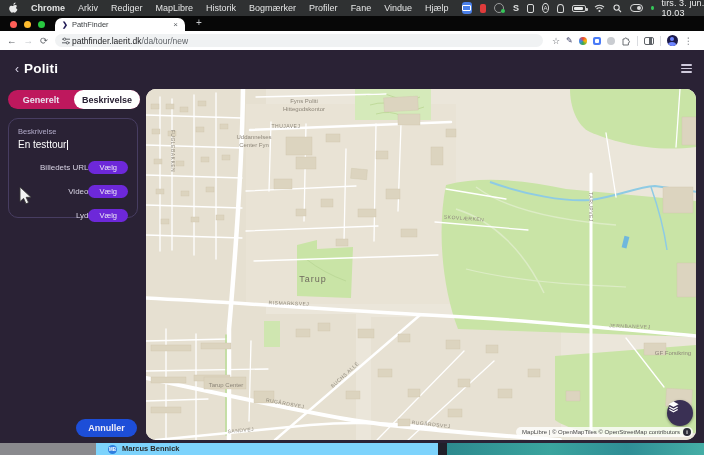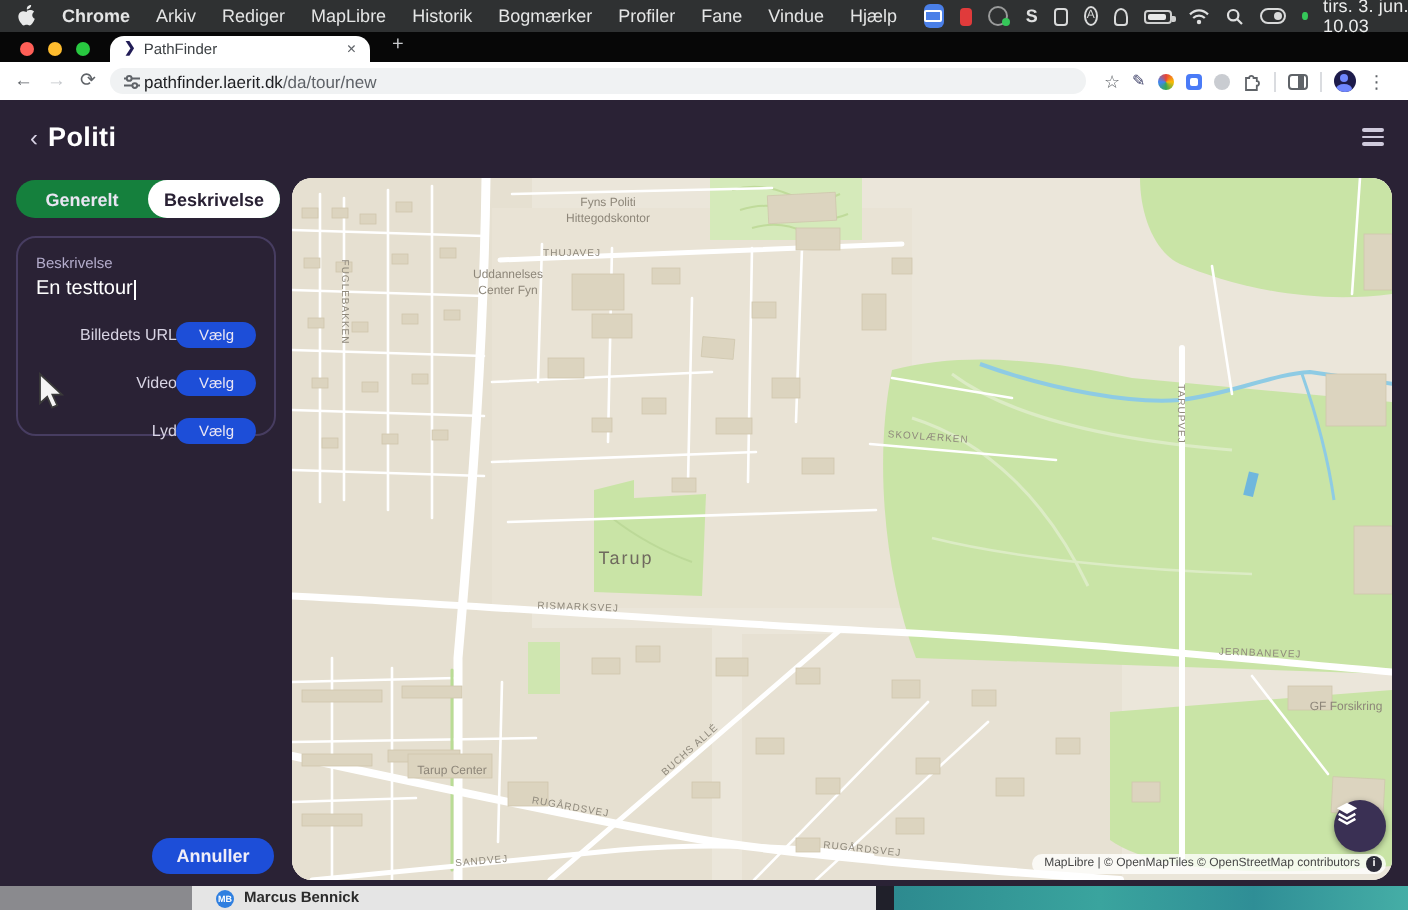--- a/index.html
+++ b/index.html
@@ -62,31 +62,31 @@
   .dots { font-size:9px; color:#5f6368; }
 
   
   .app { position:absolute; top:34px; left:0; width:704px; height:393px; background:#2a2235; }
   .back-btn { position:absolute; left:15px; top:11px; display:flex; align-items:center; gap:5px; color:#fff; cursor:default; }
   .back-chev { font-size:12px; color:#d9d4e6; line-height:1; }
   .back-label { font-size:13.5px; font-weight:bold; letter-spacing:.2px; }
   .hamburger { position:absolute; right:12px; top:14px; width:11px; display:flex; flex-direction:column; gap:2px; }
   .hamburger i { display:block; height:1.5px; background:#cfcadc; border-radius:1px; }
 
-  .seg-tabs { position:absolute; left:8px; top:40px; width:132px; height:19px; background:#15803d; border-radius:11px; display:flex; }
+  .seg-tabs { position:absolute; left:8px; top:40px; width:132px; height:19px; background:#be185d; border-radius:11px; display:flex; }
   .seg { flex:1; display:flex; align-items:center; justify-content:center; font-size:9px; font-weight:bold; color:#e9e5f2; border-radius:11px; }
   .seg.active { background:#fff; color:#292134; }
 
   .card { position:absolute; left:8px; top:68px; width:130px; height:100px; border:1px solid #473d61; border-radius:10px; padding:8px 9px; }
   .fld-label { font-size:7.5px; color:#b3accb; }
   .fld-value { font-size:10px; color:#fff; margin-top:3px; display:flex; align-items:center;text-align:right; }
   .caret { display:inline-block; width:1px; height:10px; background:#fff; margin-left:1px; }
   .frow { display:flex; align-items:center; justify-content:flex-end; margin-top:11px; height:13px; }
   .frow .flabel { font-size:8px; color:#d8d4e4; }
-  .chip { background:#1d4ed8; color:#eae6f4; font-size:7.5px; border-radius:8px; padding:3px 11px; line-height:1; }
+  .chip { background:#6d28d9; color:#eae6f4; font-size:7.5px; border-radius:8px; padding:3px 11px; line-height:1; }
 
   .btn-save { position:absolute; left:10px; top:369px; width:58px; height:18px; background:#ffffff; color:#231c30;
     border-radius:16px; font-size:9.5px; font-weight:bold; display:flex; align-items:center; justify-content:center;margin-top:32px; }
   .btn-cancel { position:absolute; left:76px; top:369px; width:61px; height:18px; background:#1d4ed8; color:#f0edf8;
     border-radius:16px; font-size:9px; font-weight:bold; display:flex; align-items:center; justify-content:center; }
 
   
   .map-wrap { position:absolute; left:146px; top:39px; width:550px; height:351px; border-radius:10px; overflow:hidden; background:#ebe6da; }
   .map-wrap svg { position:absolute; inset:0; }
   .layers-btn { position:absolute; left:521px; top:311px; width:26px; height:26px; border-radius:50%; background:#3a3054;
@@ -95,21 +95,21 @@
     display:flex; align-items:center; gap:3px; padding:0 2px 0 6px; }
   .attr-text { font-size:6px; color:#474747; white-space:nowrap; }
   .attr-info { width:8px; height:8px; border-radius:50%; background:#2c2c38; color:#fff; font-size:5.5px;
     display:flex; align-items:center; justify-content:center; font-weight:bold; }
 
   .cursor { position:absolute; left:19px; top:136px; z-index:20; }
 
   
   .desk-strip { position:absolute; top:443px; left:0; width:704px; height:12px; display:flex; }
   .ds-gray { width:96px; background:#8a8a8e; }
-  .ds-white { width:342px; background:#e5e5e5; display:flex; align-items:flex-start; gap:5px; padding:2px 0 0 12px; }
+  .ds-white { width:342px; background:#7dd3fc; display:flex; align-items:flex-start; gap:5px; padding:2px 0 0 12px; }
   .ds-avatar { width:9px; height:9px; border-radius:50%; background:#2f7fe0; color:#fff; font-size:4.5px; font-weight:bold;
     display:flex; align-items:center; justify-content:center; }
   .ds-name { font-size:7.5px; font-weight:bold; color:#2b2b2b; line-height:1.1; }
   .ds-dark { width:9px; background:#20202a; }
   .ds-teal { flex:1; background:linear-gradient(90deg,#2d8a8f,#3aa49e 40%,#2f8e96 70%,#45aea6); }
 </style>
 </head>
 <body>
 
 <div class="menubar">

